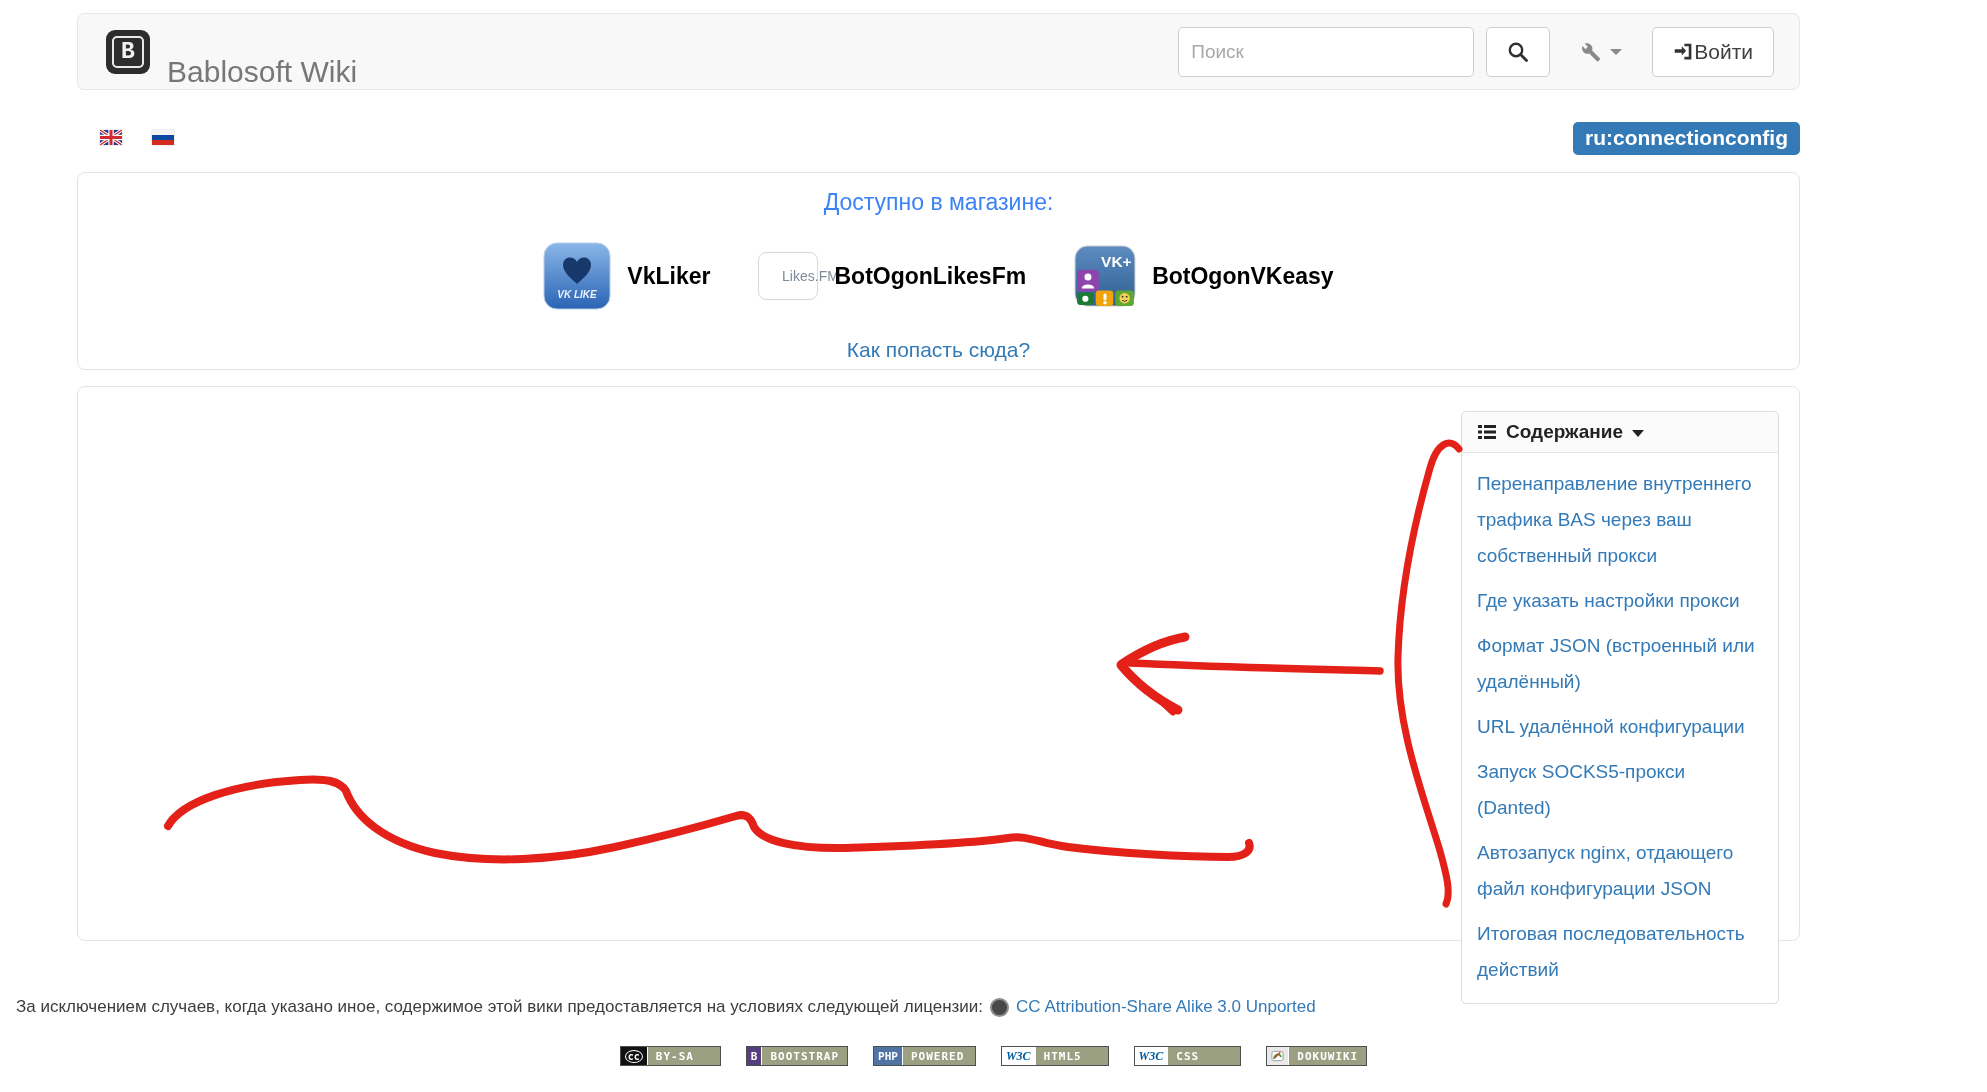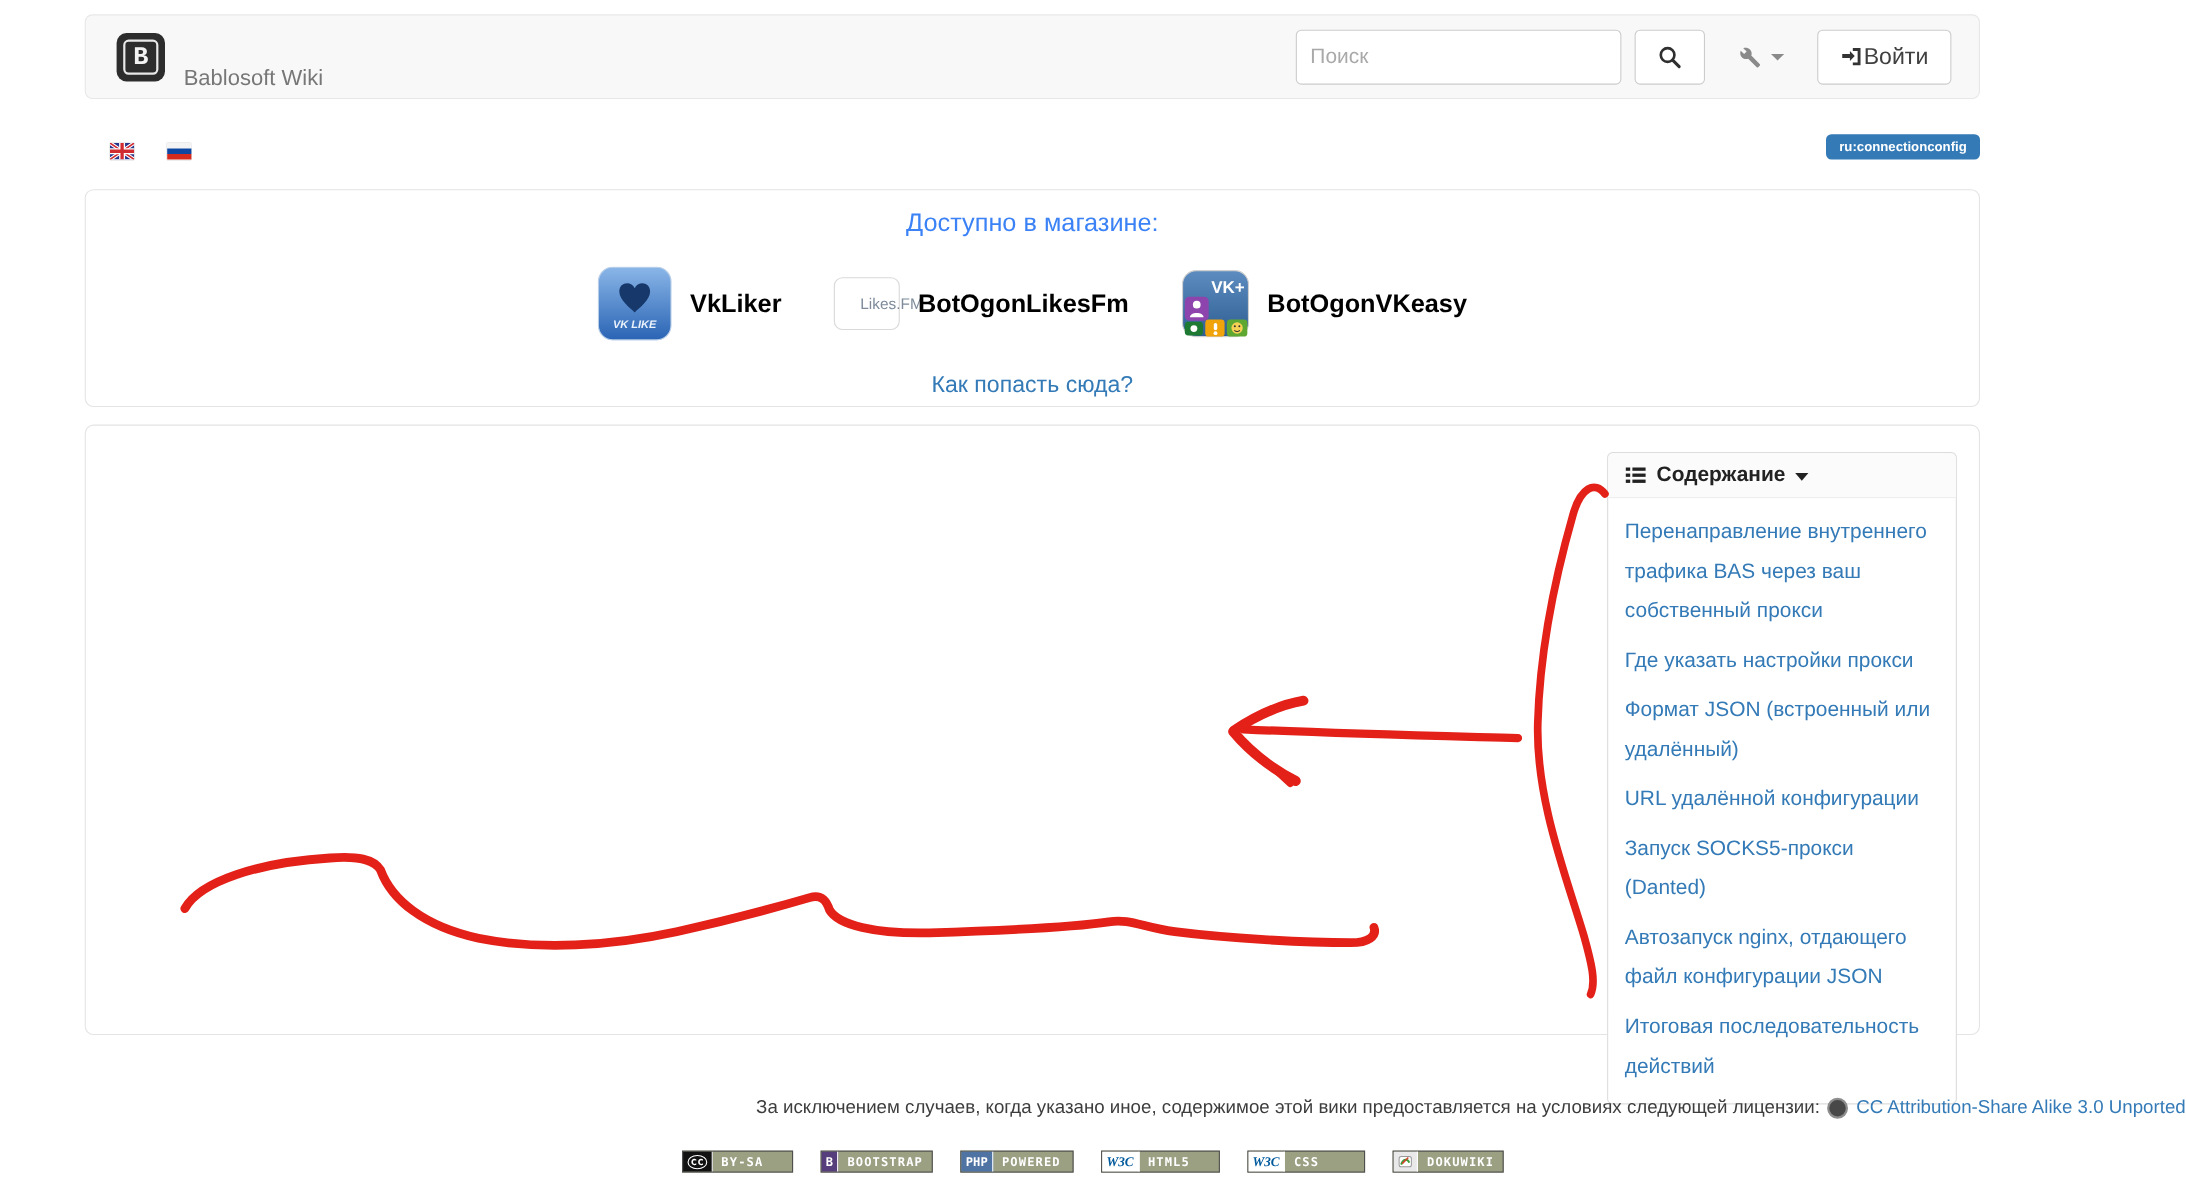--- a/index.html
+++ b/index.html
@@ -9,42 +9,42 @@
 
   
   .navbar { position:absolute; left:77px; top:13px; width:1723px; height:77px;
             background:#f8f8f8; border:1px solid #e7e7e7; border-radius:7px;
             display:flex; align-items:center; }
   .brand { display:flex; align-items:center; gap:17px; margin-left:28px; cursor:pointer; }
   .logo { width:44px; height:44px; background:#2d2d2d; border-radius:9px;
           display:flex; align-items:center; justify-content:center; position:relative; }
   .logo .frame { position:absolute; inset:6px; border:2px solid #e9e9e9; border-radius:5px; }
   .logo .b { color:#f2f2f2; font-weight:bold; font-size:23px; font-family:"Liberation Mono", monospace; position:relative; }
-  .brand-title { font-size:20px; color:#777;margin-top:40px; }
+  .brand-title { font-size:30px; color:#777;margin-top:40px; }
   .nav-right { position:absolute; right:25px; top:0; height:100%; display:flex; align-items:center; gap:12px; }
   .search-input { width:296px; height:50px; border:1px solid #ccc; border-radius:5px;
                   padding:0 12px; font-size:19px; color:#555; background:#fff; outline:none; }
   .search-input::placeholder { color:#a9a9a9; }
   .btn { background:#fff; border:1px solid #ccc; border-radius:5px; height:50px;
          display:flex; align-items:center; justify-content:center; cursor:pointer; color:#333; }
   .btn-search { width:64px; }
   .tools-dd { display:flex; align-items:center; gap:8px; padding:0 18px; color:#8a8a8a; cursor:pointer; }
   .caret { width:0; height:0; border-left:6px solid transparent; border-right:6px solid transparent; border-top:6px solid #8a8a8a; }
   .btn-login { padding:0 20px; font-size:21px; color:#404040; }
 
   
   .lang-row { position:absolute; left:77px; top:120px; width:1723px; height:32px; }
   .flag { position:absolute; width:22px; height:15px; cursor:pointer; box-shadow:0 0 1px rgba(0,0,0,.4); }
   .flag-en { left:23px; top:10px; }
   .flag-ru { left:75px; top:10px; }
   .flag-ru .s1 { position:absolute; left:0; top:0; width:100%; height:34%; background:#f4f4f4; }
   .flag-ru .s2 { position:absolute; left:0; top:34%; width:100%; height:33%; background:#0d47a1; }
   .flag-ru .s3 { position:absolute; left:0; top:67%; width:100%; height:33%; background:#d52b1e; }
   .page-badge { position:absolute; right:0; top:2px; background:#337ab7; color:#fff;
-                font-size:12px; font-weight:bold; padding:4px 12px 5px; border-radius:5px; }
+                font-size:21px; font-weight:bold; padding:4px 12px 5px; border-radius:5px; }
 
   
   .panel { position:absolute; left:77px; width:1723px; background:#fff;
            border:1px solid #e4e4e4; border-radius:8px; }
   .store-panel { top:172px; height:198px; text-align:center; }
   .store-title { margin-top:16px; font-size:23px; color:#3b82f6; }
   .products { margin-top:18px; display:flex; justify-content:center; align-items:center; gap:48px; height:84px; }
   .product { display:flex; align-items:center; gap:16px; cursor:pointer; }
   .product-label { font-size:23px; font-weight:bold; color:#000; }
   .likesfm-icon { width:60px; height:48px; background:#fff; border:1px solid #d9d9d9; border-radius:8px;
@@ -66,21 +66,21 @@
                border-top:7px solid #222; margin-top:3px; }
   .toc-list { list-style:none; padding:13px 15px 15px; }
   .toc-list li { margin-bottom:9px; }
   .toc-list li:last-child { margin-bottom:0; }
   .toc-list a { font-size:19px; line-height:36px; color:#337ab7; text-decoration:none; cursor:pointer; display:block; }
 
   
   .annotation { position:absolute; left:0; top:0; pointer-events:none; }
 
   
-  .license-row { position:absolute; left:0; top:997px; width:100%; text-align:right;
+  .license-row { position:absolute; left:0; top:997px; width:100%; text-align:left;
                  font-size:17px; color:#3d3d3d;padding-left:16px; }
   .license-row .inner { display:inline-flex; align-items:center; gap:7px; }
   .cc-globe { width:19px; height:19px; border-radius:50%; background:#484848;
               border:2px solid #8d8d8d; display:inline-block; }
   .license-row .blue-link { font-size:17px; }
 
   .badges-row { position:absolute; left:0; top:1046px; width:100%;
                 display:flex; justify-content:center; gap:25px; }
   .wbadge { display:flex; height:20px; border:1px solid #4f4f4f; background:#9ba083; cursor:pointer; }
   .wb-left { display:flex; align-items:center; justify-content:center; height:100%;

